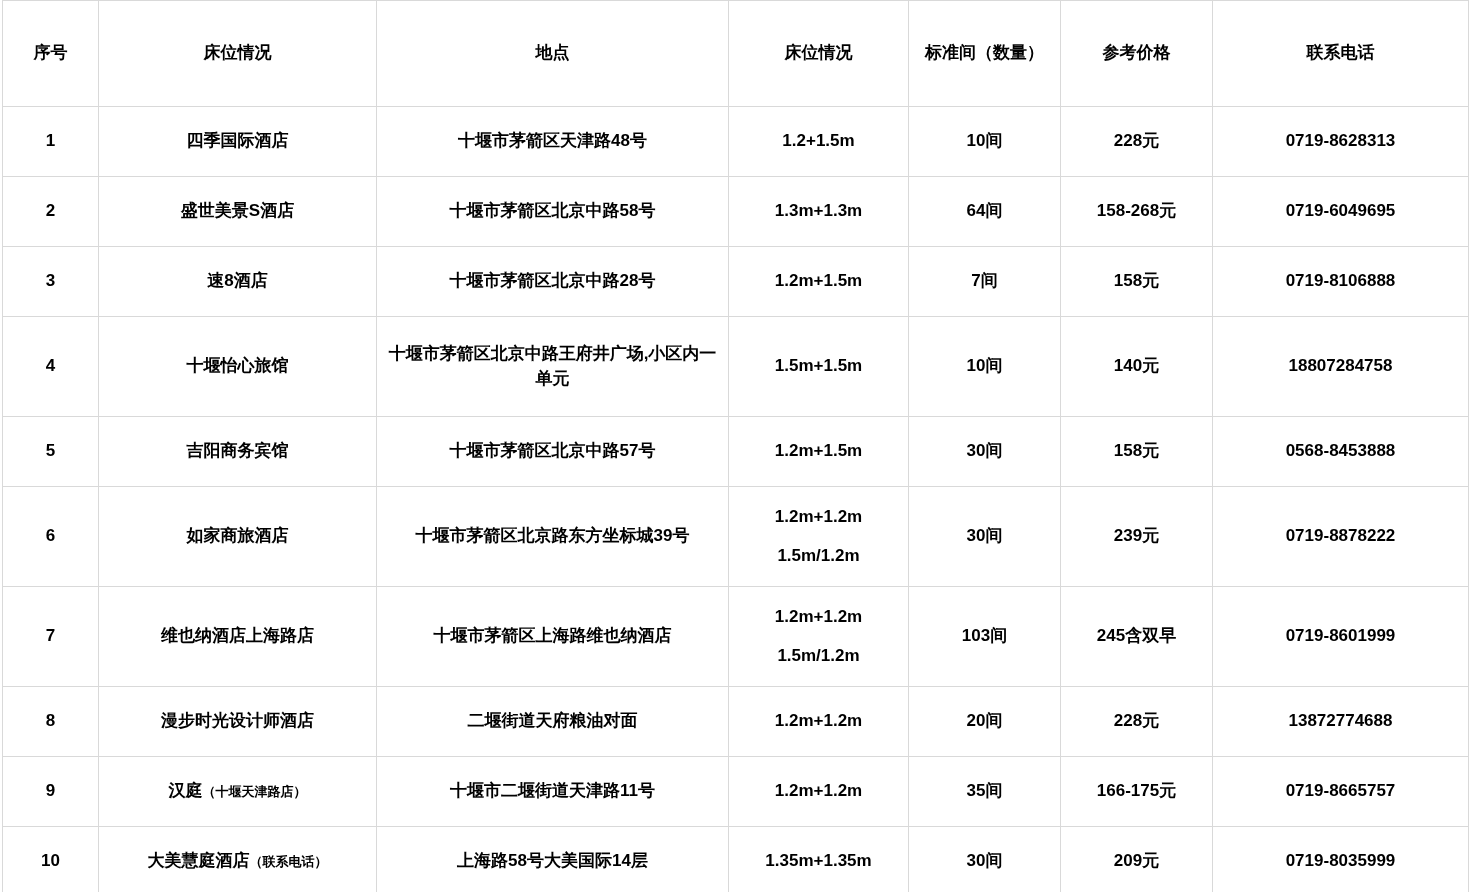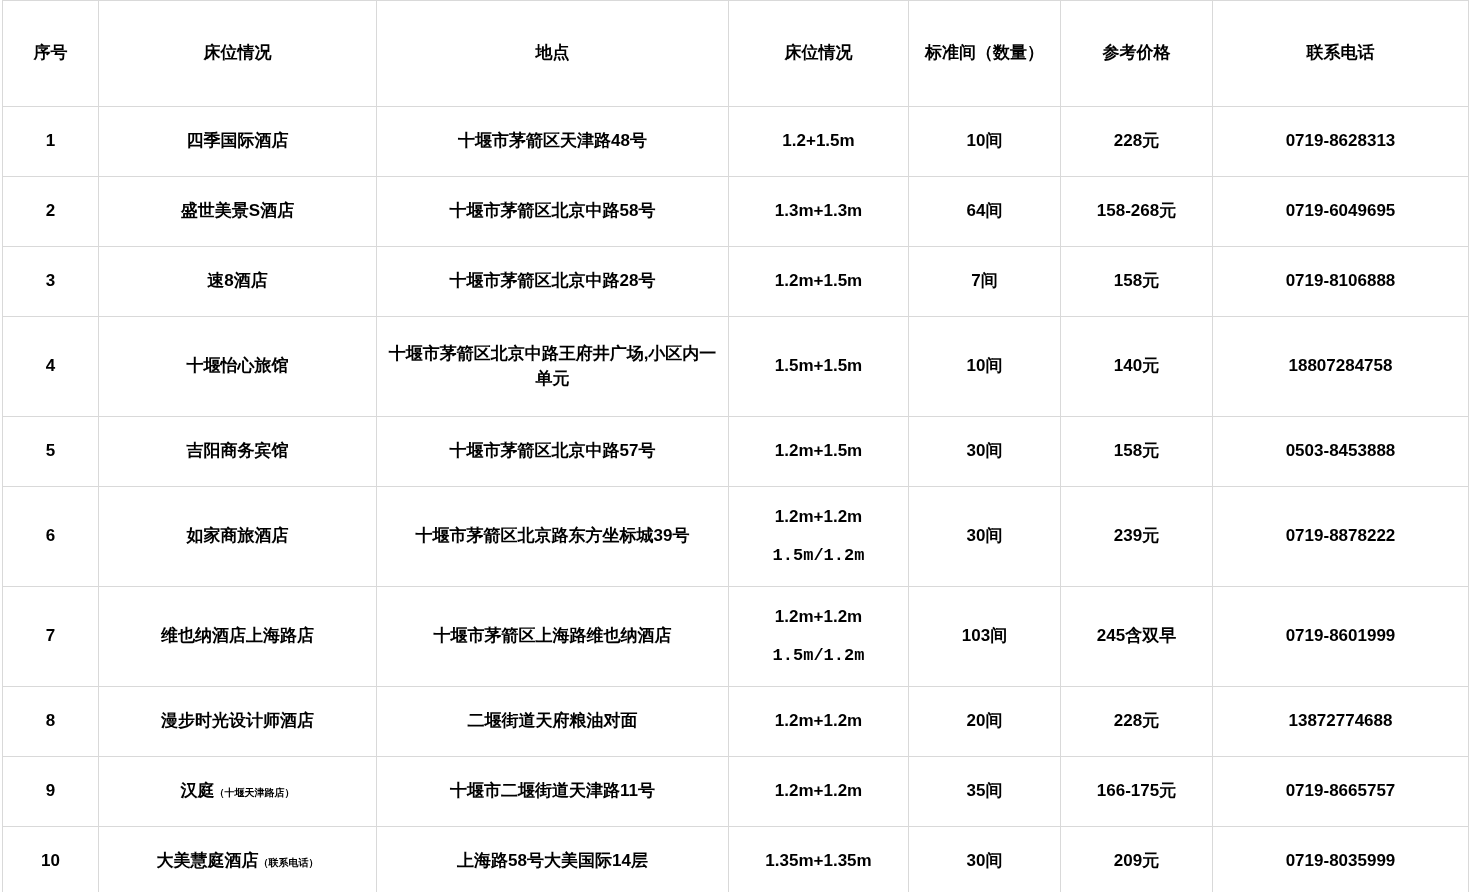--- a/index.html
+++ b/index.html
@@ -55,29 +55,28 @@
   td.idx {
     font-size: 17px;
   }
   td.name, td.addr {
     font-size: 18px;
   }
   td.bed, td.rooms, td.price, td.phone {
     font-size: 17px;
   }
   .sub {
-    font-size: 10px;
+    font-size: 13px;
     font-weight: bold;
   }
   .two-line span {
     display: block;
   }
   .two-line span + span {
     margin-top: 14px;
-    font-family: Liberation Mono, monospace;
   }
 </style>
 </head>
 <body>
 
 <div class="sheet">
   <table class="hotel-table">
     <colgroup>
       <col class="c-idx">
       <col class="c-name">
@@ -140,21 +139,21 @@
         <td class="phone">18807284758</td>
       </tr>
 
       <tr>
         <td class="idx">5</td>
         <td class="name">吉阳商务宾馆</td>
         <td class="addr">十堰市茅箭区北京中路57号</td>
         <td class="bed">1.2m+1.5m</td>
         <td class="rooms">30间</td>
         <td class="price">158元</td>
-        <td class="phone">0503-8453888</td>
+        <td class="phone">0568-8453888</td>
       </tr>
 
       <tr class="tall">
         <td class="idx">6</td>
         <td class="name">如家商旅酒店</td>
         <td class="addr">十堰市茅箭区北京路东方坐标城39号</td>
         <td class="bed two-line">
           <span>1.2m+1.2m</span>
           <span>1.5m/1.2m</span>
         </td>

